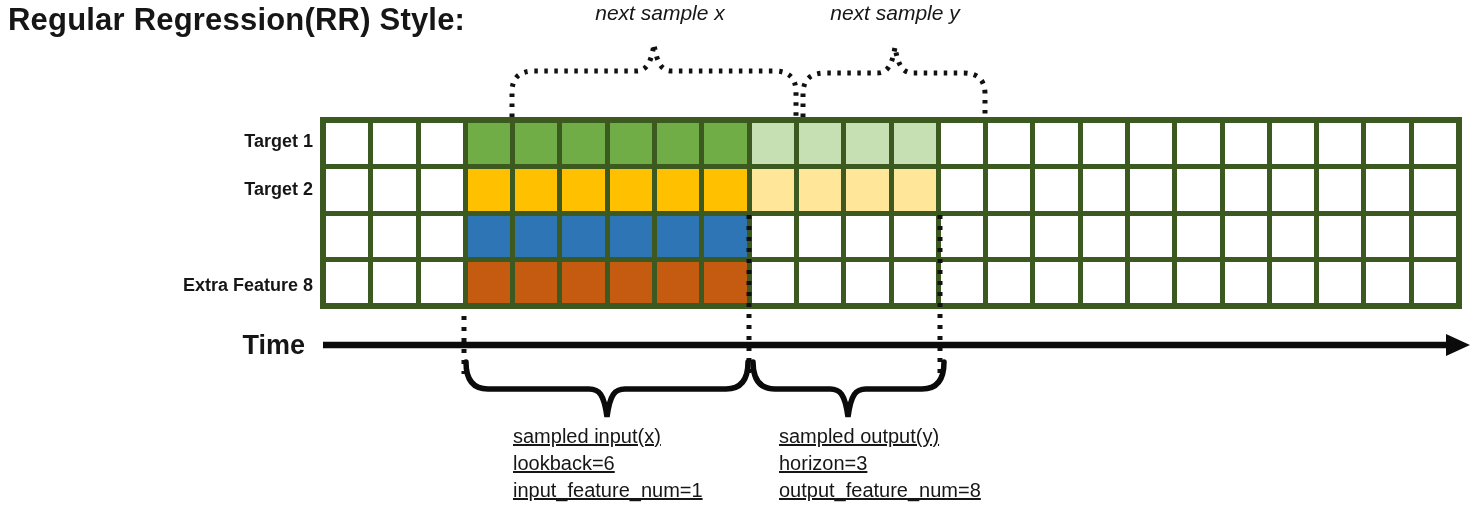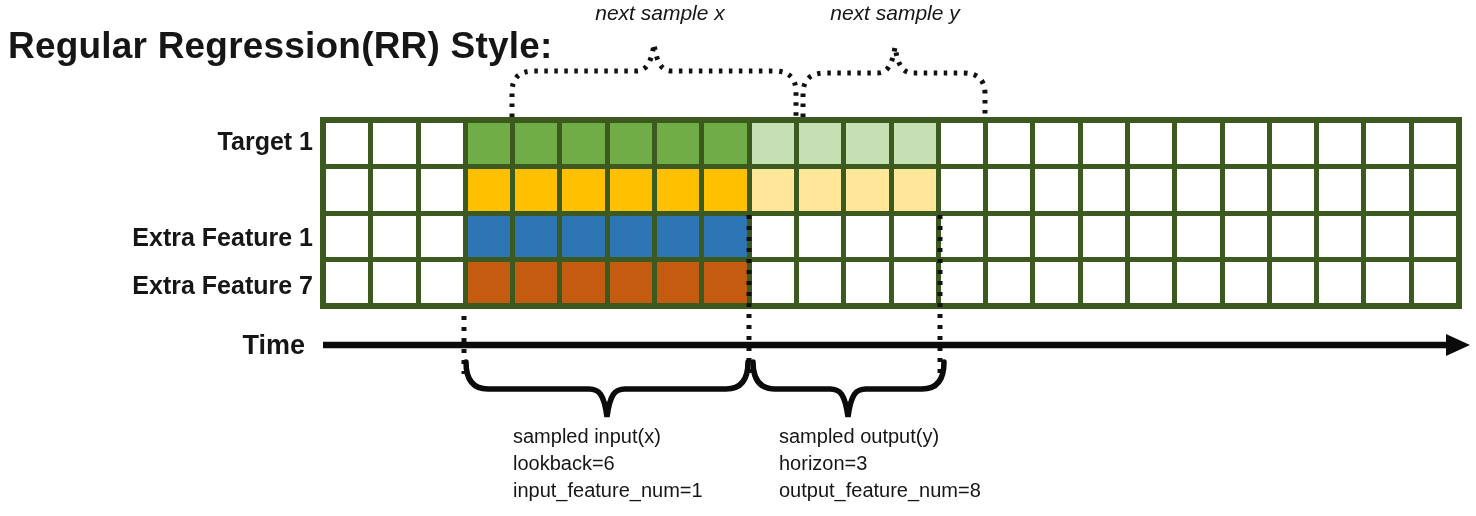--- a/index.html
+++ b/index.html
@@ -1,59 +1,59 @@
 <!DOCTYPE html>
 <html><head>
 <meta charset="utf-8">
 <style>
   html,body{margin:0;padding:0;background:#fff;}
   .canvas{
     position:relative;width:1476px;height:516px;background:#ffffff;
     font-family:"Liberation Sans", sans-serif;color:#161616;overflow:hidden;
   }
   .title{
-    position:absolute;left:8px;top:2px;font-size:37px;font-weight:bold;
-    letter-spacing:0.2px;white-space:nowrap;margin-top:23px;
+    position:absolute;left:8px;top:2px;font-size:31px;font-weight:bold;
+    letter-spacing:0.2px;white-space:nowrap;
   }
   .sample-grid{
     position:absolute;left:320px;top:117px;width:1142px;height:192px;
     display:grid;grid-template-columns:repeat(24,1fr);grid-template-rows:repeat(4,1fr);
     gap:5px;padding:6px;box-sizing:border-box;
   }
   .cell{width:100%;height:100%;}
   .row-label{
     position:absolute;right:1163px;height:48px;line-height:48px;
-    font-size:25px;font-weight:bold;white-space:nowrap;text-align:right;
+    font-size:18px;font-weight:bold;white-space:nowrap;text-align:right;
   }
   .time-label{
     position:absolute;right:1171px;top:321px;height:48px;line-height:48px;
     font-size:27px;font-weight:bold;
   }
   .brace-label{
     position:absolute;top:1px;width:212px;text-align:center;
     font-size:21px;font-style:italic;white-space:nowrap;
   }
   .note-block{
-    position:absolute;top:423px;font-size:20px;line-height:27px;white-space:nowrap;
+    position:absolute;top:423px;font-size:20px;line-height:27px;white-space:nowrap;text-decoration:underline;
   }
   .overlay{position:absolute;left:0;top:0;pointer-events:none;}
 </style>
 </head>
 <body>
 
 <div class="canvas">
 
   <div class="title">Regular Regression(RR) Style:</div>
 
   <div class="brace-label" style="left:789px;">next sample y</div>
   <div class="brace-label" style="left:554px;">next sample x</div>
 
   <div class="row-label" style="top:117px;">Target 1</div>
-  <div class="row-label" style="top:213px;">Extra Feature 1</div>
-  <div class="row-label" style="top:261px;">Extra Feature 7</div>
+  <div class="row-label" style="top:165px;">Target 2</div>
+  <div class="row-label" style="top:261px;">Extra Feature 8</div>
 
   <div class="sample-grid" style="background: rgb(60, 90, 32);">
       <div class="cell" style="background: rgb(255, 255, 255);"></div>
       <div class="cell" style="background: rgb(255, 255, 255);"></div>
       <div class="cell" style="background: rgb(255, 255, 255);"></div>
       <div class="cell" style="background: rgb(112, 173, 71);"></div>
       <div class="cell" style="background: rgb(112, 173, 71);"></div>
       <div class="cell" style="background: rgb(112, 173, 71);"></div>
       <div class="cell" style="background: rgb(112, 173, 71);"></div>
       <div class="cell" style="background: rgb(112, 173, 71);"></div>

